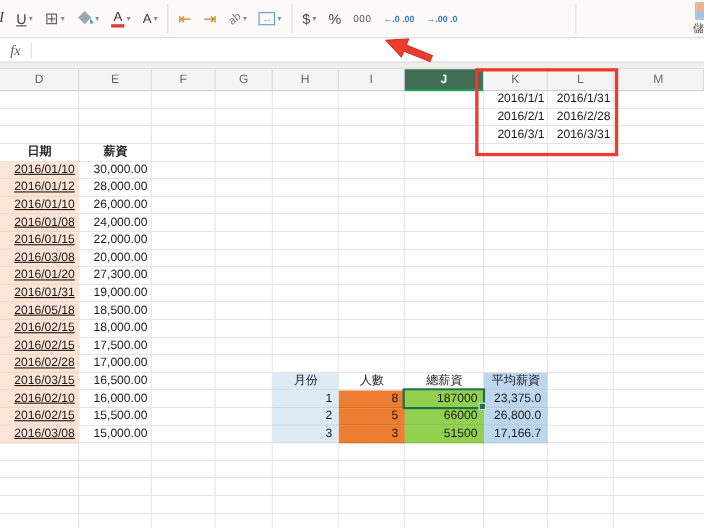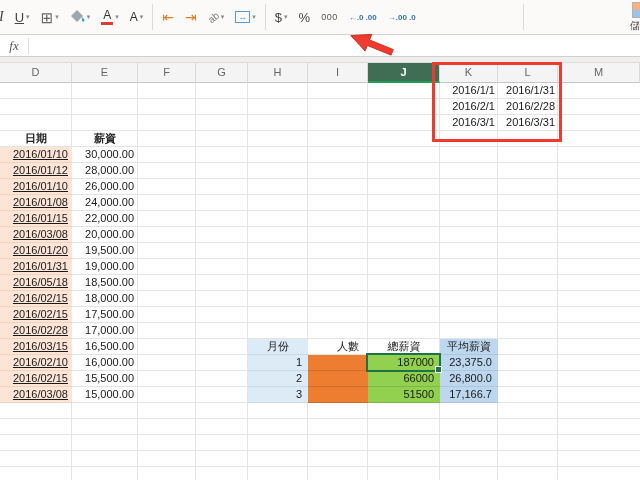--- a/index.html
+++ b/index.html
@@ -58,21 +58,21 @@
      box-sizing:border-box;overflow:hidden;}
   .dcell{left:0;width:72px;background:#fce4d6;text-align:right;padding-right:4px;
          border-bottom:1px solid #f3d3bf;text-decoration:underline;}
   .ecell{left:72px;width:66px;text-align:right;padding-right:4px;}
   .hdr{top:48px;text-align:center;font-weight:bold;color:#222;}
   .hdrD{left:0;width:72px;}
   .hdrE{left:72px;width:66px;}
   .kcell{left:440px;width:58px;text-align:right;padding-right:3px;}
   .lcell{left:498px;width:60px;text-align:right;padding-right:3px;}
 
-  .smH{left:248px;width:60px;} .smI{left:308px;width:80px;}
+  .smH{left:248px;width:60px;} .smI{left:308px;width:60px;}
   .smJ{left:368px;width:72px;} .smK{left:440px;width:58px;}
   .smhead{text-align:center;color:#222;font-family:Liberation Serif, serif;}
   .bg-month{background:#ddebf7;border-bottom:1px solid rgba(0,0,0,.08);}
   .bg-count{background:#ed7d31;border-bottom:1px solid rgba(0,0,0,.12);}
   .bg-total{background:#92d050;border-bottom:1px solid rgba(0,0,0,.12);}
   .bg-avg{background:#bdd7ee;border-bottom:1px solid rgba(0,0,0,.08);}
   .num{text-align:right;padding-right:6px;}
 
   
   .selbox{position:absolute;left:366px;top:270px;width:75px;height:19px;
@@ -197,21 +197,21 @@
     <div class="c ecell" style="top:80px">28,000.00</div>
     <div class="c dcell" style="top:96px">2016/01/10</div>
     <div class="c ecell" style="top:96px">26,000.00</div>
     <div class="c dcell" style="top:112px">2016/01/08</div>
     <div class="c ecell" style="top:112px">24,000.00</div>
     <div class="c dcell" style="top:128px">2016/01/15</div>
     <div class="c ecell" style="top:128px">22,000.00</div>
     <div class="c dcell" style="top:144px">2016/03/08</div>
     <div class="c ecell" style="top:144px">20,000.00</div>
     <div class="c dcell" style="top:160px">2016/01/20</div>
-    <div class="c ecell" style="top:160px">19,500.00</div>
+    <div class="c ecell" style="top:160px">27,300.00</div>
     <div class="c dcell" style="top:176px">2016/01/31</div>
     <div class="c ecell" style="top:176px">19,000.00</div>
     <div class="c dcell" style="top:192px">2016/05/18</div>
     <div class="c ecell" style="top:192px">18,500.00</div>
     <div class="c dcell" style="top:208px">2016/02/15</div>
     <div class="c ecell" style="top:208px">18,000.00</div>
     <div class="c dcell" style="top:224px">2016/02/15</div>
     <div class="c ecell" style="top:224px">17,500.00</div>
     <div class="c dcell" style="top:240px">2016/02/28</div>
     <div class="c ecell" style="top:240px">17,000.00</div>

